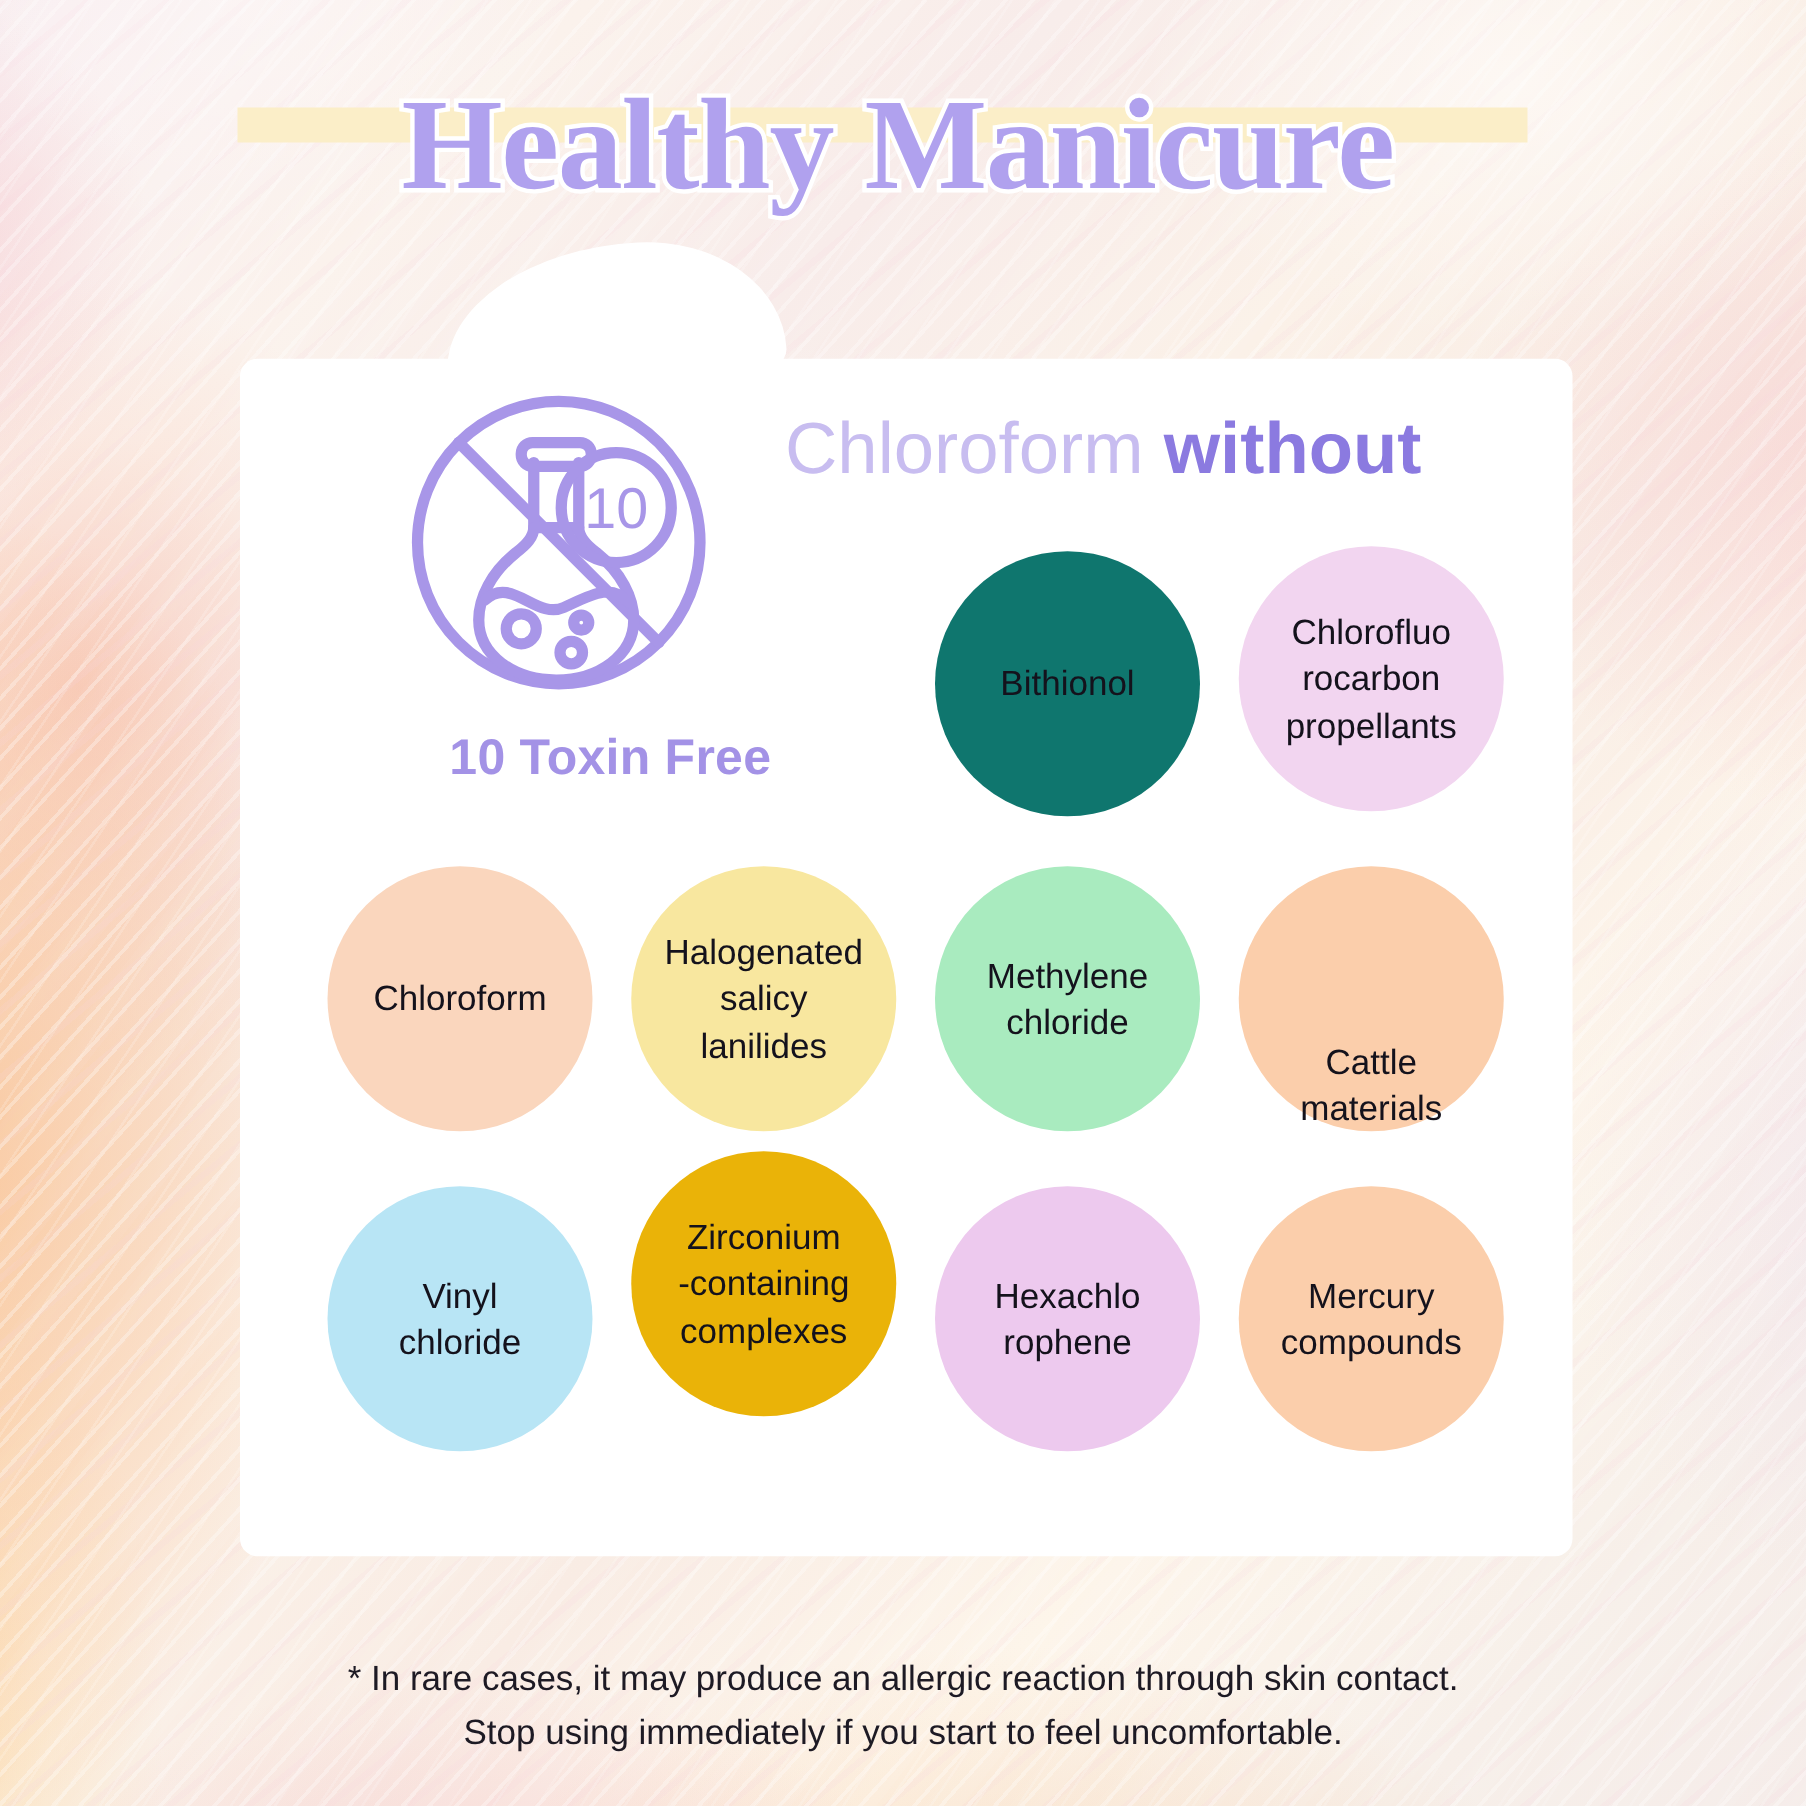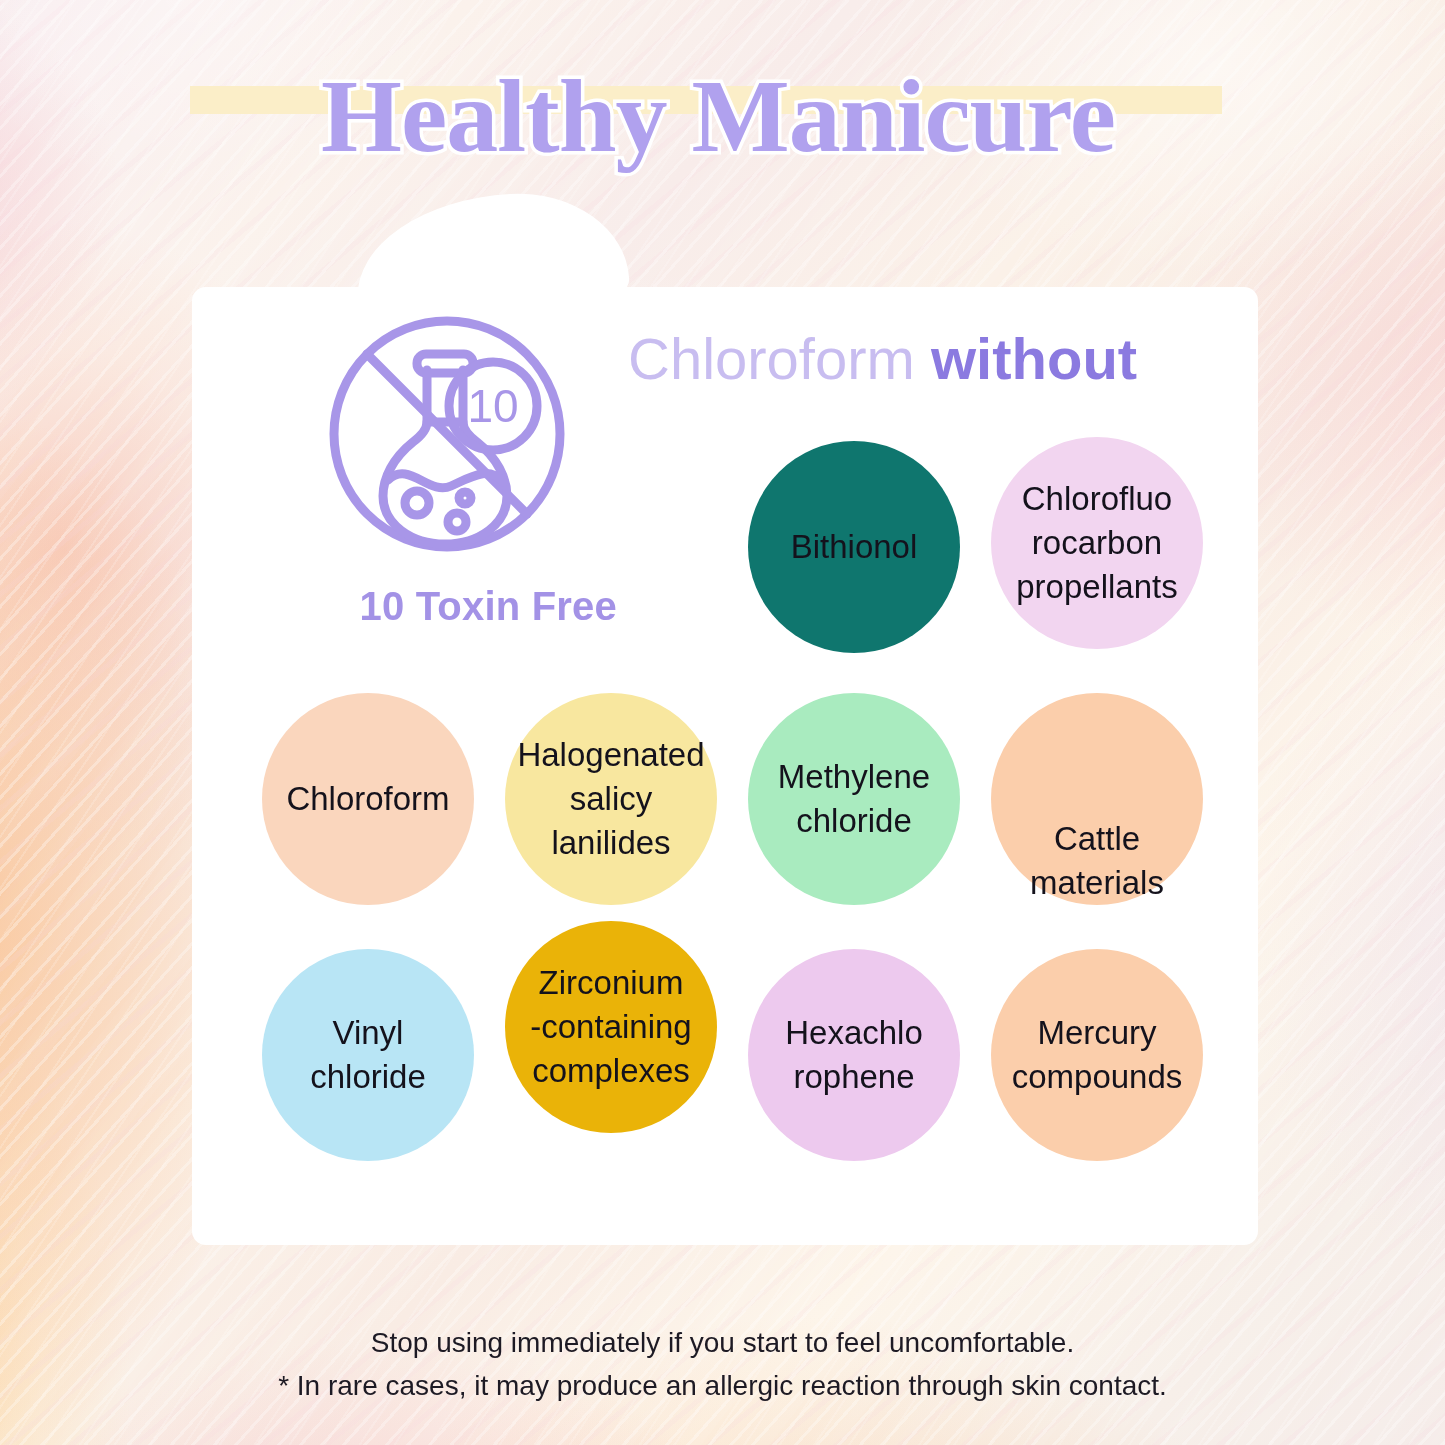--- a/index.html
+++ b/index.html
@@ -117,21 +117,21 @@
   .heading .h-bold  { color:#8b7ae0; font-weight:700; }
 
   
   .circle {
     position:absolute;
     width:212px; height:212px; border-radius:50%;
     display:flex; align-items:center; justify-content:center;
     text-align:center;
   }
   .circle span {
-    font-size:33px; line-height:1.33; color:#14121c;
+    font-size:28px; line-height:1.33; color:#14121c;
     padding:0 8px; white-space:pre-line;
   }
 
   
   .footnote {
     position:absolute; left:0; top:1322px; width:1445px;
     text-align:center;
     font-size:28px; line-height:1.52; color:#1d1a24;
   }
 </style>
@@ -226,15 +226,15 @@
       <span>Hexachlo
 rophene</span>
     </div>
     <div class="circle" style="left: 991px; top: 949px; background: rgb(251, 206, 171);">
       <span>Mercury
 compounds</span>
     </div>
   </div>
 
 <div class="footnote">
+  <div>* In rare cases, it may produce an allergic reaction through skin contact.</div>
   <div>Stop using immediately if you start to feel uncomfortable.</div>
-  <div>* In rare cases, it may produce an allergic reaction through skin contact.</div>
 </div>
 
 </body></html>

